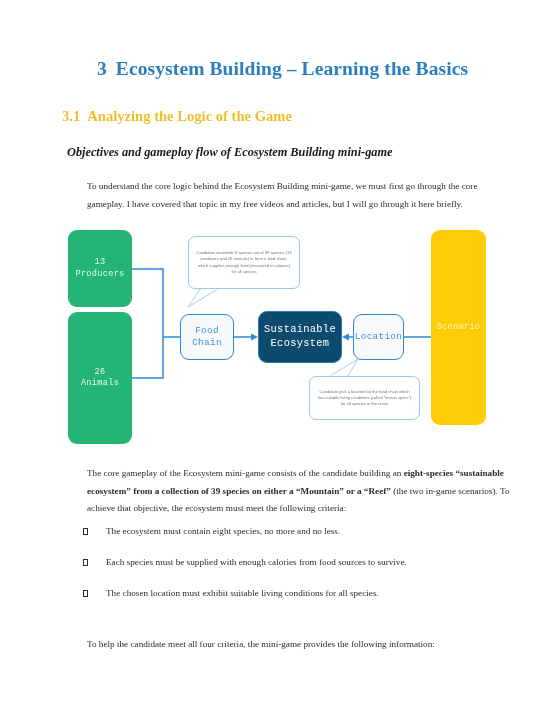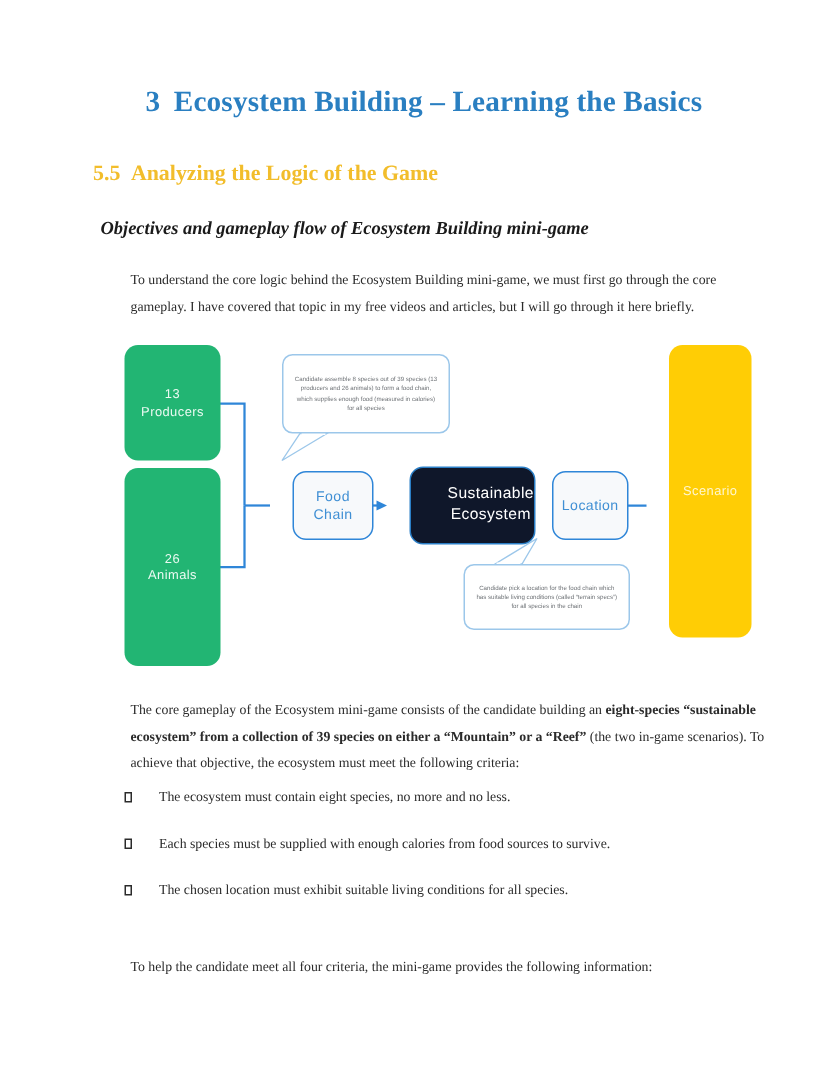--- a/index.html
+++ b/index.html
@@ -95,23 +95,22 @@
   }
   .diagram svg{display:block;}
 
   .dbox{
     position:absolute;
     box-sizing:border-box;
     display:flex;
     align-items:center;
     justify-content:center;
     text-align:center;
-    font-family:Liberation Sans, sans-serif;
+    font-family:Liberation Mono, monospace;
     line-height:1.32;
-    margin-left:15px;
   }
 
   .green{
     background:#22b573;
     border-radius:9px;
     color:#eafaf2;
     font-size:8.6px;
     letter-spacing:.3px;
   }
   #box-producers{left:6px;top:2px;width:64px;height:77px;}
@@ -131,27 +130,26 @@
     border:1.4px solid #2f86d8;
     border-radius:9px;
     color:#3f8fd4;
     font-size:9.4px;
     letter-spacing:.3px;
   }
   #box-foodchain{left:118px;top:86px;width:54px;height:46px;text-align:center;}
   #box-location{left:291px;top:86px;width:51px;height:46px;}
 
   .bluebox{
-    background:#0f172a;
+    background:#0c4a6e;
     border:1.4px solid #2a7ec6;
     border-radius:9px;
     color:#ffffff;
     font-size:10.4px;
     letter-spacing:.3px;
-    justify-content:flex-end;
   }
   #box-ecosystem{left:196px;top:83px;width:84px;height:52px;}
 
   
   .callout{
     position:absolute;
     box-sizing:border-box;
     background:#ffffff;
     border:0.9px solid #9cc7ea;
     border-radius:7px;
@@ -171,21 +169,21 @@
 </head>
 <body>
 
 <div class="page">
 
   <div class="h1">
     <span class="num">3</span><span>Ecosystem Building – Learning the Basics</span>
   </div>
 
   <div class="h2">
-    <span class="num">5.5</span><span>Analyzing the Logic of the Game</span>
+    <span class="num">3.1</span><span>Analyzing the Logic of the Game</span>
   </div>
 
   <div class="h3">Objectives and gameplay flow of Ecosystem Building mini-game</div>
 
   <div class="para" id="para-intro">To understand the core logic behind the Ecosystem Building mini-game, we must first go through the core gameplay. I have covered that topic in my free videos and articles, but I will go through it here briefly.</div>
 
   <div class="diagram">
 
     <svg width="434" height="218" viewBox="0 0 434 218" style="position:absolute;left:0;top:0;">
       <g stroke="#2f86d8" stroke-width="1.5" fill="none">

